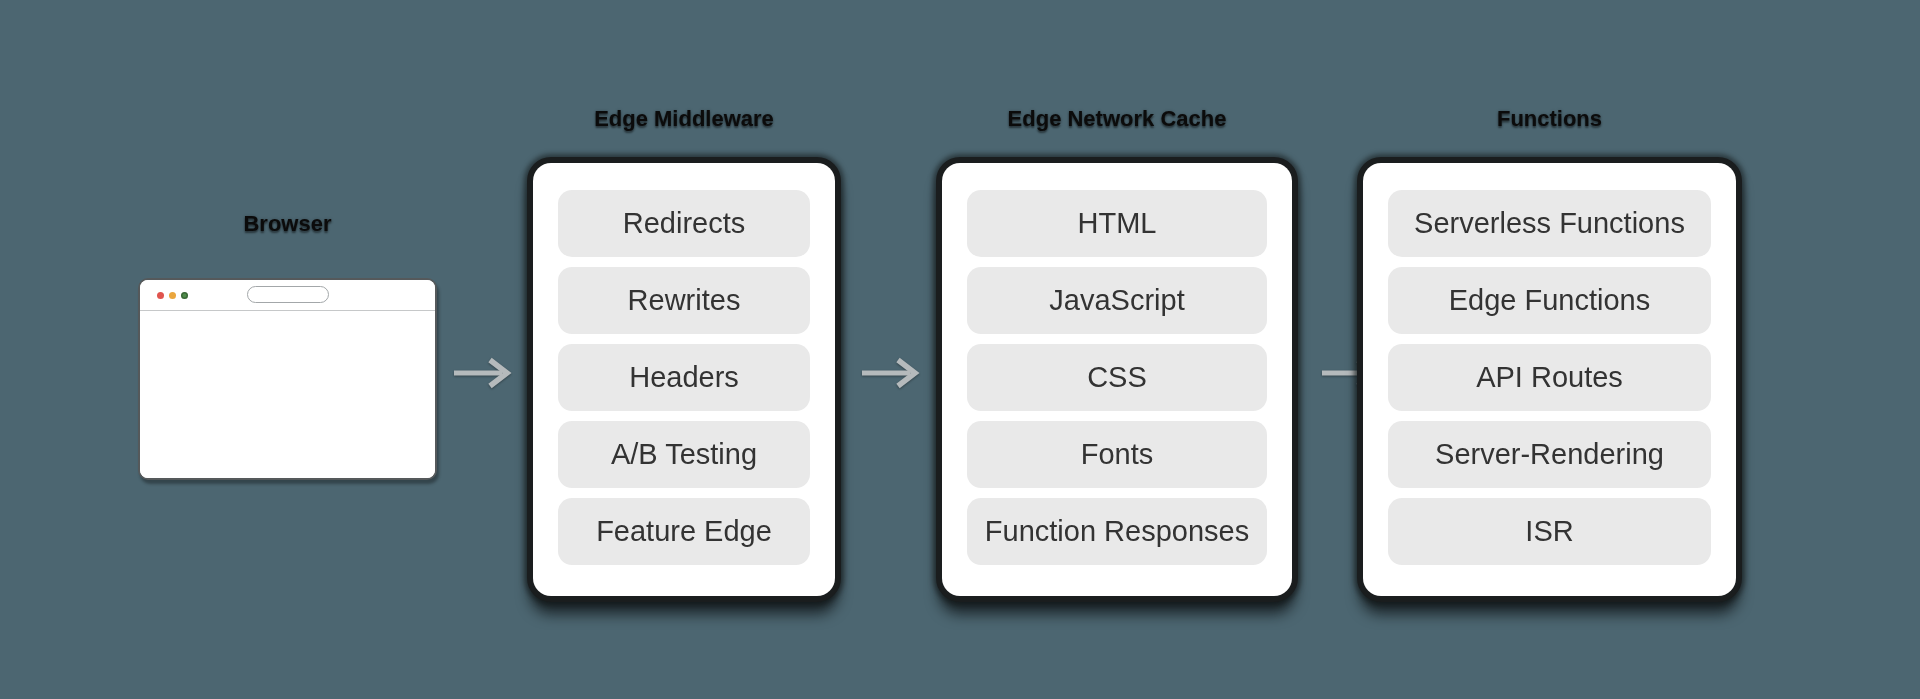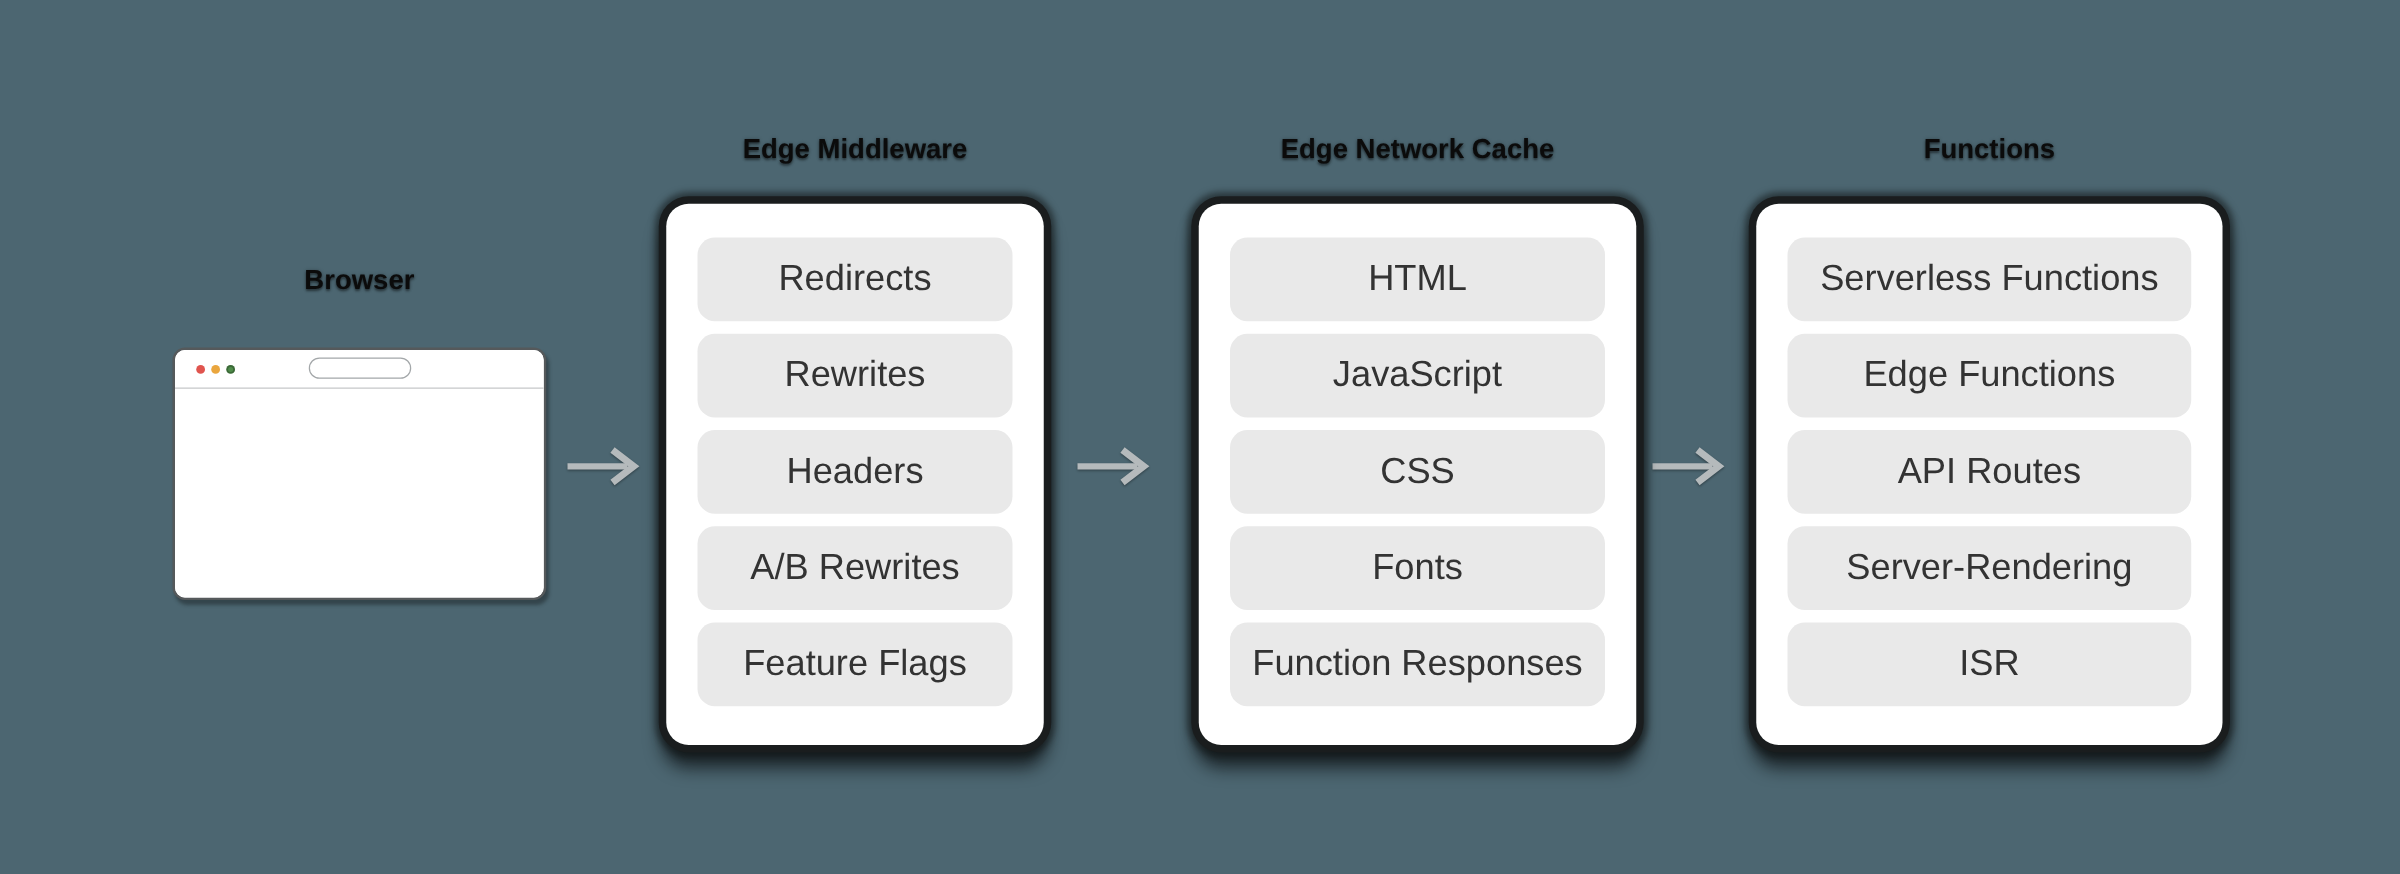--- a/index.html
+++ b/index.html
@@ -50,22 +50,22 @@
   
   .arrow{position:absolute;top:355px;width:70px;height:36px;
     filter:drop-shadow(0 1px 1px rgba(0,0,0,0.35));}
   .arrow.a1{left:450px;}
   .arrow.a2{left:858px;}
   .arrow.a3{left:1318px;}
 
   
   .col-group{position:absolute;top:100px;}
   .col-group.g1{left:533px;width:302px;}
-  .col-group.g2{left:942px;width:350px;margin-left:17px;}
-  .col-group.g3{left:1405px;width:373px;}
+  .col-group.g2{left:942px;width:350px;}
+  .col-group.g3{left:1363px;width:373px;}
   .card{
     background:var(--card);border-radius:18px;
     padding:27px 25px 31px 25px;
     display:flex;flex-direction:column;gap:10px;
     box-shadow:
       0 0 0 6px var(--ring),
       0 0 5px 9px rgba(15,18,19,0.55),
       0 15px 14px 3px rgba(9,12,13,0.7);
   }
   .pill{
@@ -104,22 +104,22 @@
     <path d="M4 18 H52" stroke="#b5babc" stroke-width="5" fill="none"></path>
     <path d="M40 5 L57 18 L40 31" stroke="#b5babc" stroke-width="5.5" fill="none"></path>
   </svg>
 
   <section class="col-group g1">
     <h2 class="group-title">Edge Middleware</h2>
     <div class="card">
       <div class="pill">Redirects</div>
       <div class="pill">Rewrites</div>
       <div class="pill">Headers</div>
-      <div class="pill">A/B Rewrites</div>
-      <div class="pill">Feature Flags</div>
+      <div class="pill">A/B Testing</div>
+      <div class="pill">Feature Edge</div>
     </div>
   </section>
 
   <section class="col-group g2">
     <h2 class="group-title">Edge Network Cache</h2>
     <div class="card">
       <div class="pill">HTML</div>
       <div class="pill">JavaScript</div>
       <div class="pill">CSS</div>
       <div class="pill">Fonts</div>

